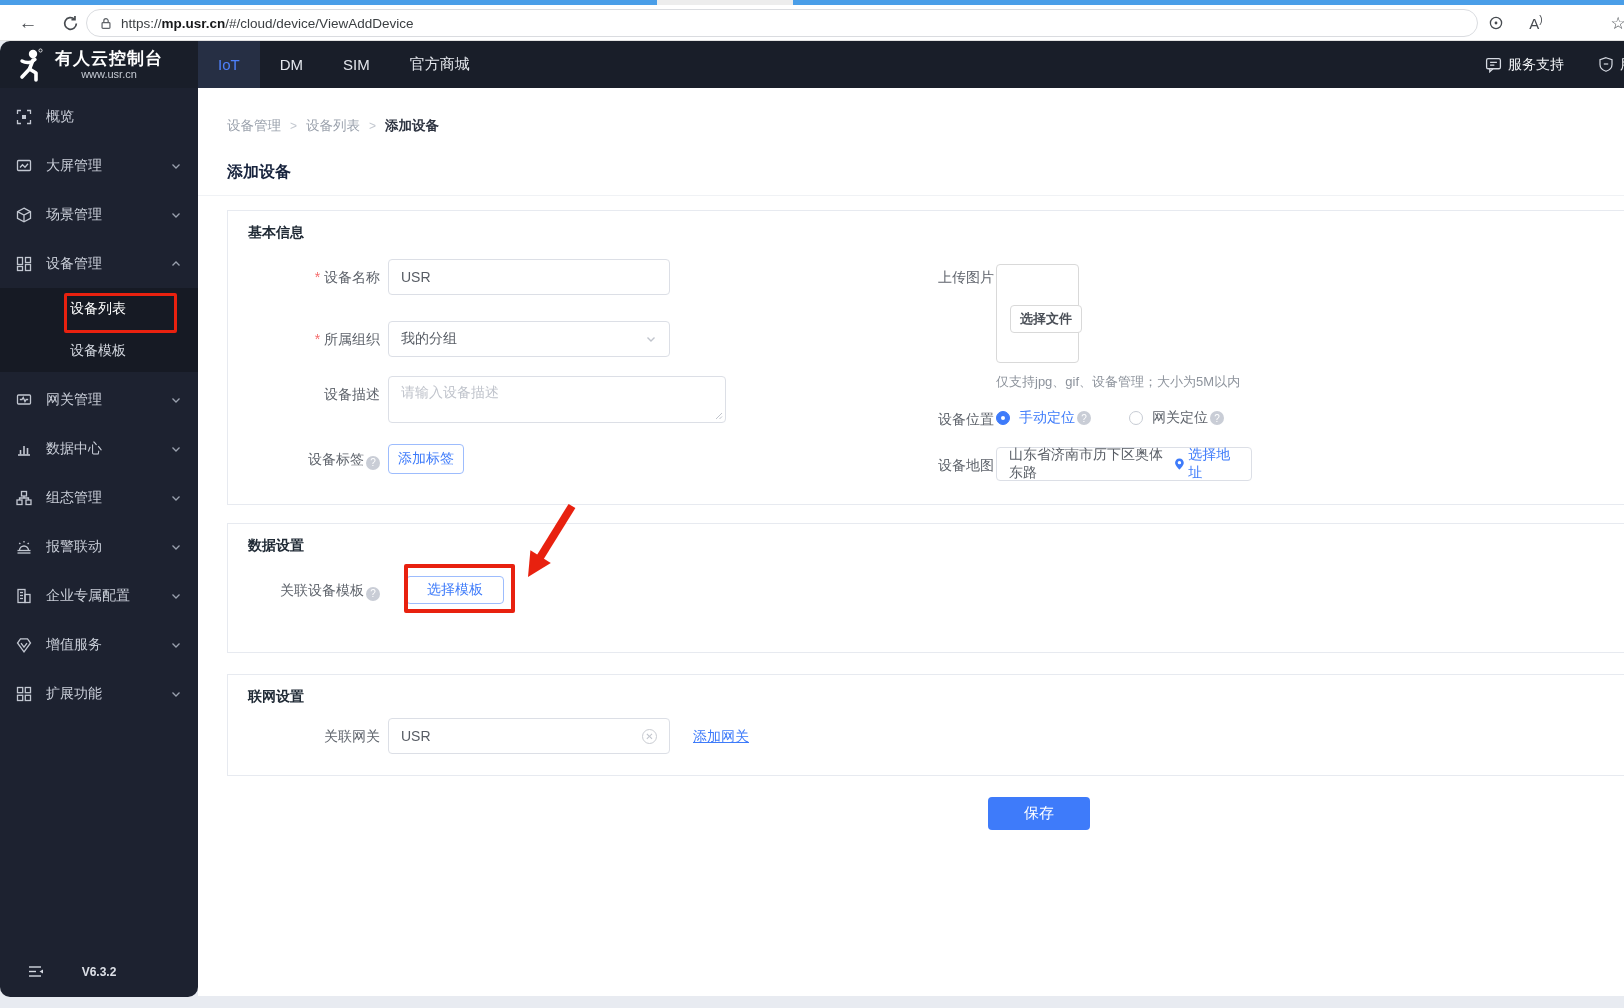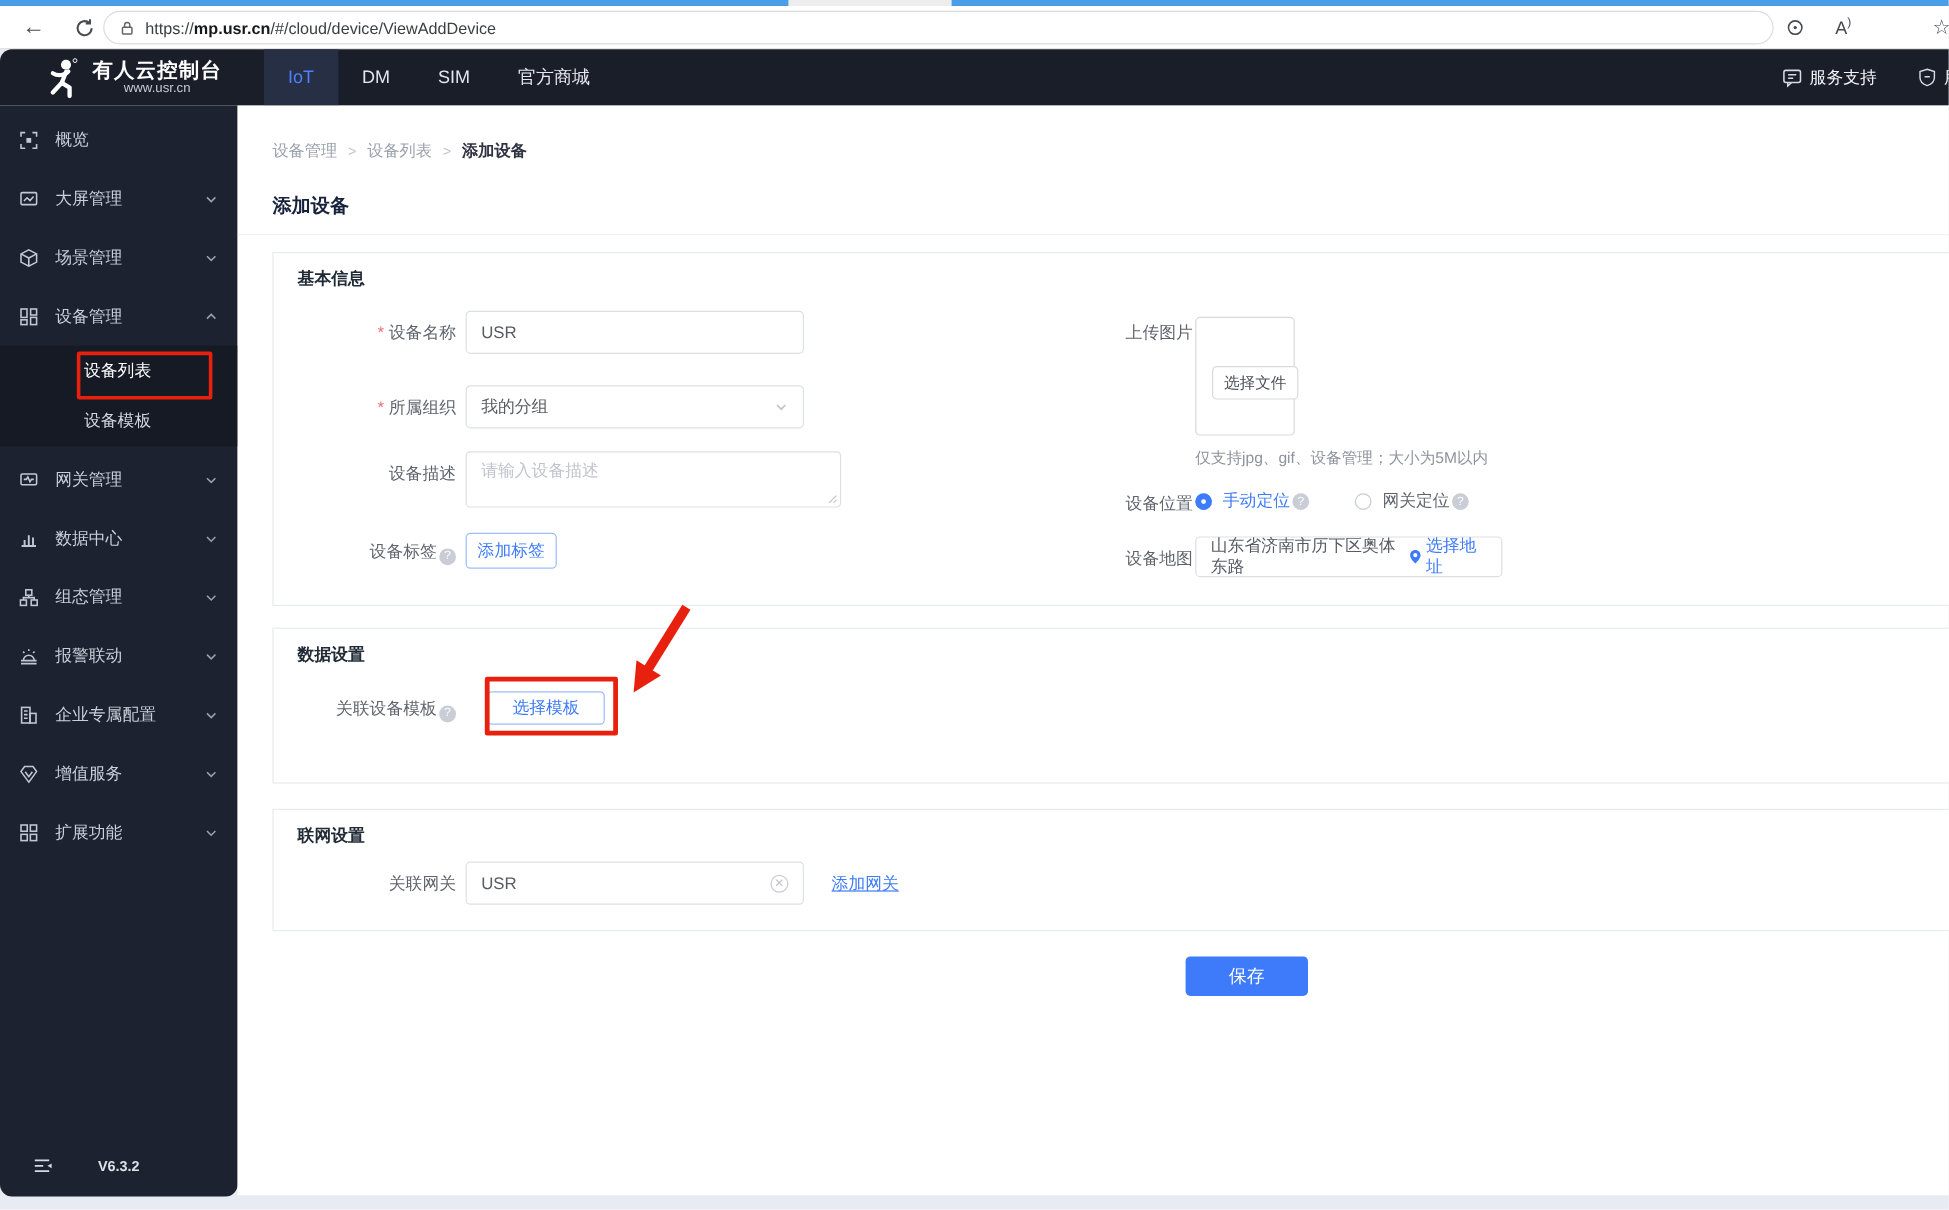--- a/index.html
+++ b/index.html
@@ -15,21 +15,21 @@
   .toolbar { position:absolute; left:0; top:5px; width:100%; height:36px; background:#ffffff;
     border-bottom:1px solid #e2e2e2; overflow:hidden; }
   .tb-icon { position:absolute; top:4px; width:28px; height:28px; display:flex; align-items:center;
     justify-content:center; color:#474b50; font-size:19px; border-radius:4px; cursor:pointer; }
   .url-pill { position:absolute; left:86px; top:4px; width:1392px; height:28px; border:1px solid #dadce0;
     border-radius:14px; background:#fff; display:flex; align-items:center; padding:0 12px; gap:8px; }
   .url-text { font-size:13.5px; color:#3c4043; white-space:nowrap; }
   .url-text b { color:#17181a; }
   
   .appnav { position:absolute; left:0; top:41px; width:100%; height:47px; background:#191e29;
-    border-top-left-radius:10px; display:flex; align-items:stretch; overflow:hidden;padding-left:22px; }
+    border-top-left-radius:10px; display:flex; align-items:stretch; overflow:hidden; }
   .logo-box { width:198px; display:flex; align-items:center; padding-left:16px; gap:9px; flex:none; }
   .logo-text-title { color:#ffffff; font-size:17px; font-weight:bold; letter-spacing:1px; line-height:19px; }
   .logo-text-sub { color:#c6cbd4; font-size:11px; text-align:center; line-height:12px; }
   .nav-tabs { display:flex; align-items:stretch; }
   .nav-tab { display:flex; align-items:center; padding:0 20px; color:#e3e6ec; font-size:15px; cursor:pointer; }
   .nav-tab.active { background:#262f44; color:#4e80fb; }
   .nav-right { position:absolute; left:1485px; top:41px; height:47px; display:flex; align-items:center;
     color:#f2f4f7; font-size:14px; white-space:nowrap; }
   .nav-right .grp { display:flex; align-items:center; gap:6px; cursor:pointer; }
   
@@ -69,21 +69,21 @@
   .real-input input { border:none; outline:none; width:100%; font-size:14px; color:#575c64;
     font-family:inherit; background:transparent; }
   .textarea-box { position:absolute; border:1px solid #dcdfe6; border-radius:4px; background:#fff; padding:7px 12px; }
   .textarea-box .ph { color:#c0c4cc; font-size:14px; }
   .resize-handle { position:absolute; right:2px; bottom:2px; }
   .btn-plain { position:absolute; border:1px solid #9dbcfd; color:#3e7bfa; background:#fff; border-radius:4px;
     font-size:14px; display:flex; align-items:center; justify-content:center; cursor:pointer; }
   .qmark { display:inline-flex; width:14px; height:14px; border-radius:50%; background:#c9cdd6; color:#fff;
     font-size:10px; align-items:center; justify-content:center; vertical-align:-2px; margin-left:2px; }
   .upload-box { position:absolute; left:768px; top:53px; width:83px; height:99px; border:1px solid #d9d9d9;
-    border-radius:4px; background:#fff; }
+    border-radius:4px; background:#fff;font-weight:bold; }
   .choose-file { position:absolute; left:13px; top:40px; width:72px; height:28px; border:1px solid #d9d9d9;
     border-radius:4px; background:#fff; color:#4a4f57; font-size:13px; display:flex; align-items:center;
     justify-content:center; cursor:pointer; }
   .hint { position:absolute; left:768px; top:162px; font-size:13px; color:#8d939c; }
   .radio-row { position:absolute; left:768px; top:198px; display:flex; align-items:center; font-size:14px; }
   .radio { width:14px; height:14px; border-radius:50%; border:1px solid #c7ccd4; background:#fff; position:relative; cursor:pointer; }
   .radio.checked { background:#3e7bfa; border-color:#3e7bfa; }
   .radio.checked::after { content:""; position:absolute; left:4px; top:4px; width:4px; height:4px;
     border-radius:50%; background:#fff; }
   .link { color:#3e7bfa; cursor:pointer; }
@@ -373,21 +373,21 @@
     <div class="fake-input" style="left:160px; top:110px; width:282px;">
       <span>我的分组</span>
       <span style="margin-left:auto;">
         <svg class="ic" width="12" height="12" viewBox="0 0 12 12" fill="none" stroke="#c0c4cc" stroke-width="1.4">
             <polyline points="2.5,4.5 6,8 9.5,4.5"></polyline>
           </svg>
       </span>
     </div>
 
     <div class="form-label" style="left:0; top:173px;">设备描述</div>
-    <div class="textarea-box" style="left:160px; top:165px; width:313px; height:47px;">
+    <div class="textarea-box" style="left:160px; top:165px; width:338px; height:47px;">
       <span class="ph">请输入设备描述</span>
       <span class="resize-handle">
         <svg class="ic" width="8" height="8" viewBox="0 0 8 8" stroke="#c0c4cc" stroke-width="1">
           <line x1="1" y1="7" x2="7" y2="1"></line>
             <line x1="4.5" y1="7" x2="7" y2="4.5"></line>
         </svg>
       </span>
     </div>
 
     <div class="form-label" style="left:0; top:238px;">

